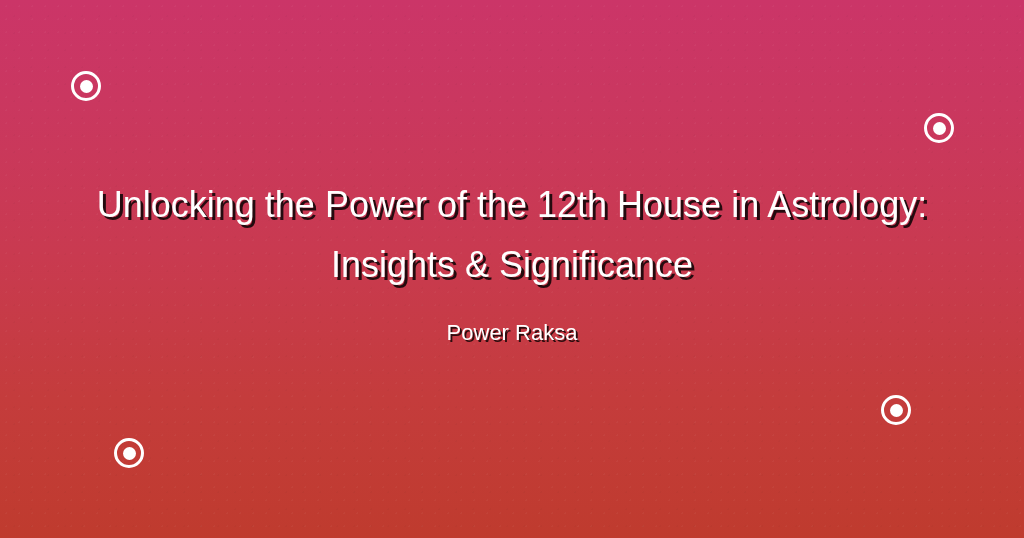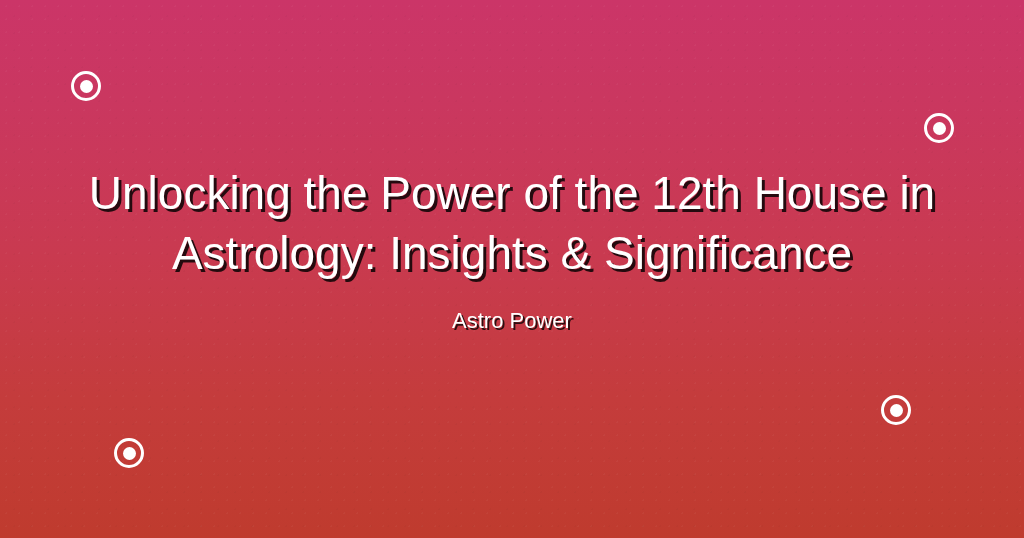--- a/index.html
+++ b/index.html
@@ -67,23 +67,23 @@
     position: absolute;
     left: 0;
     right: 0;
     top: 163px;
     text-align: center;
     padding: 0 40px;
     box-sizing: border-box;
   }
 
   .title {
-    margin: 0;
+    margin: 12px;
     color: #ffffff;
-    font-size: 46px;
+    font-size: 36px;
     font-weight: normal;
     line-height: 60px;
     letter-spacing: 0px;
     text-shadow: 3px 3px 0 rgba(0,0,0,0.82);
     white-space: pre-line;
   }
 
   .subtitle {
     margin: 24px 0 0 0;
     color: #ffffff;
@@ -108,16 +108,16 @@
   </div>
   <div class="marker marker-br">
     <div class="dot"></div>
   </div>
   <div class="marker marker-bl">
     <div class="dot"></div>
   </div>
 
   <div class="content">
     <h1 class="title">Unlocking the Power of the 12th House in Astrology: Insights &amp; Significance</h1>
-    <p class="subtitle">Astro Power</p>
+    <p class="subtitle">Power Raksa</p>
   </div>
 
 </div>
 
 </body></html>

